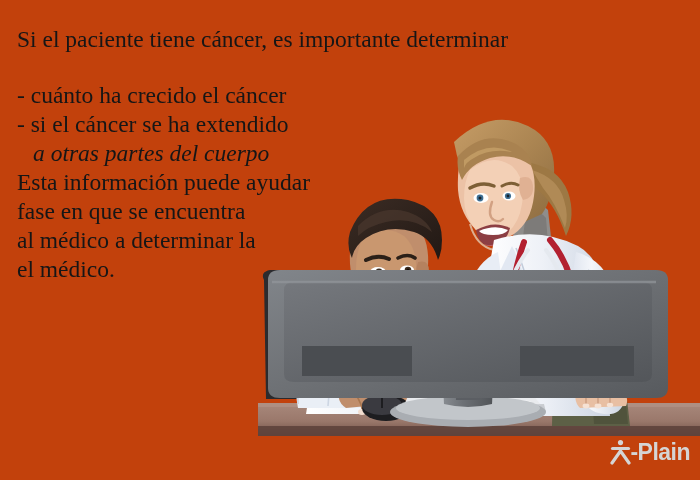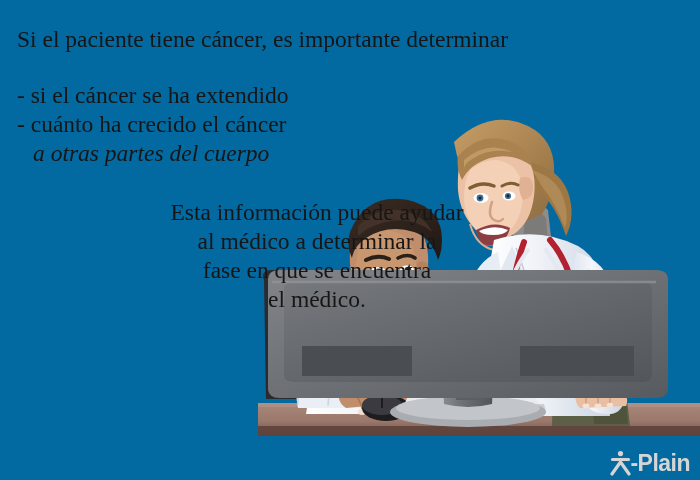--- a/index.html
+++ b/index.html
@@ -4,21 +4,21 @@
 <style>
   html, body {
     margin: 0;
     padding: 0;
     background: #ffffff;
   }
   #page {
     position: relative;
     width: 700px;
     height: 480px;
-    background: #0369a1;
+    background: #c2410c;
     overflow: hidden;
     font-family: "Liberation Serif", "DejaVu Serif", serif;
   }
 
   
   .text-layer {
     position: absolute;
     left: 17px;
     top: 24px;
     width: 600px;
@@ -37,22 +37,20 @@
     font-size: 23.5px;
     color: #161616;
     line-height: 29px;
     white-space: nowrap;
   }
   .bullet-line.cont {
     padding-left: 16px;
     font-style: italic;
   }
   .para {
-    margin-top: 30px;
-    text-align: center;
   }
   .para-line {
     font-size: 23.5px;
     color: #161616;
     line-height: 29px;
     white-space: nowrap;
   }
 
   
   .illus {
@@ -62,21 +60,21 @@
     width: 442px;
     height: 336px;
     z-index: 10;
   }
   .illus svg { display: block; }
 
   
   .logo {
     position: absolute;
     right: 10px;
-    bottom: 4px;
+    bottom: 15px;
     display: flex;
     align-items: center;
     z-index: 50;
   }
   .logo-mark { display:block; }
   .logo-text {
     font-family: "Liberation Sans", "DejaVu Sans", sans-serif;
     font-size: 23px;
     font-weight: 700;
     color: #d5d5d5;
@@ -310,35 +308,35 @@
     </svg>
   </div>
 
   <div class="text-layer">
 
     <div class="headline">Si el paciente tiene cáncer, es importante determinar</div>
 
     <div class="bullet-list">
       <div class="bullet-line">
         <span>-</span>
-        <span>si el cáncer se ha extendido</span>
+        <span>cuánto ha crecido el cáncer</span>
       </div>
       <div class="bullet-line">
         <span>-</span>
-        <span>cuánto ha crecido el cáncer</span>
+        <span>si el cáncer se ha extendido</span>
       </div>
       <div class="bullet-line cont">
         <span>a otras partes del cuerpo</span>
       </div>
     </div>
 
     <div class="para">
       <div class="para-line">Esta información puede ayudar</div>
+      <div class="para-line">fase en que se encuentra</div>
       <div class="para-line">al médico a determinar la</div>
-      <div class="para-line">fase en que se encuentra</div>
       <div class="para-line">el médico.</div>
     </div>
   </div>
 
   <div class="logo">
     <svg class="logo-mark" width="26" height="26" viewBox="0 0 26 26">
       <circle cx="12.5" cy="3.6" r="2.6" fill="#d5d5d5"></circle>
       <path d="M4 24 L12.5 12 L21 24" stroke="#d5d5d5" stroke-width="3.2" fill="none" stroke-linecap="round" stroke-linejoin="round"></path>
       <path d="M4.5 9.5 L20.5 9.5" stroke="#d5d5d5" stroke-width="3.2" fill="none" stroke-linecap="round"></path>
     </svg>

